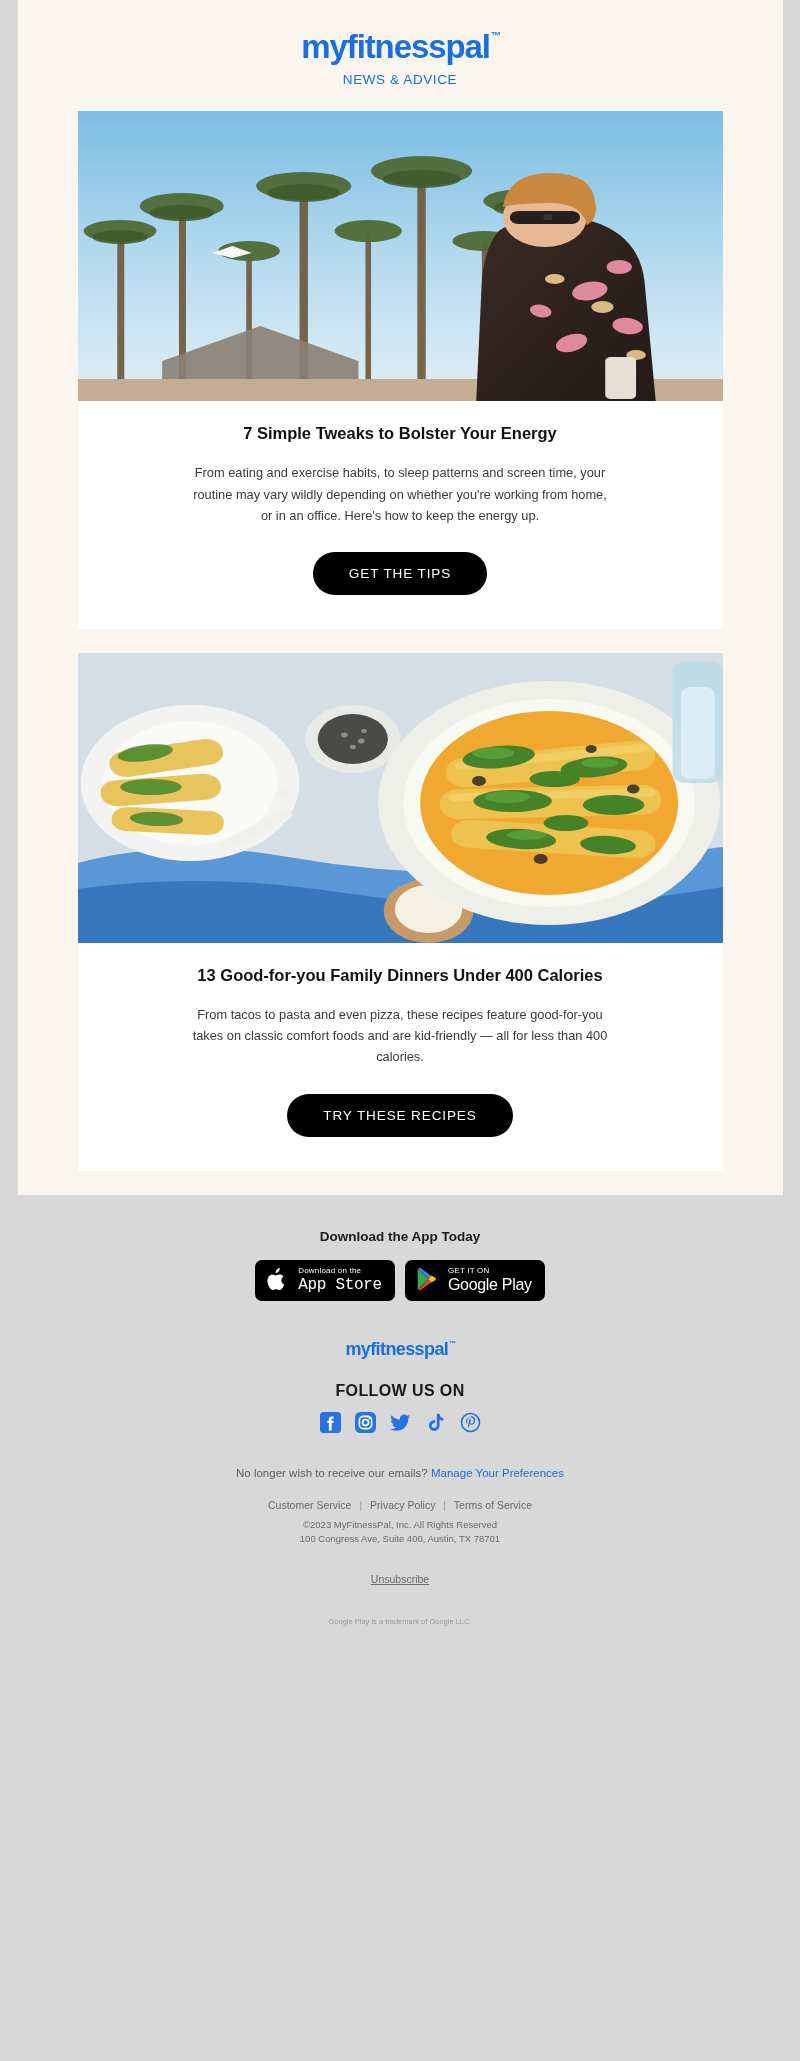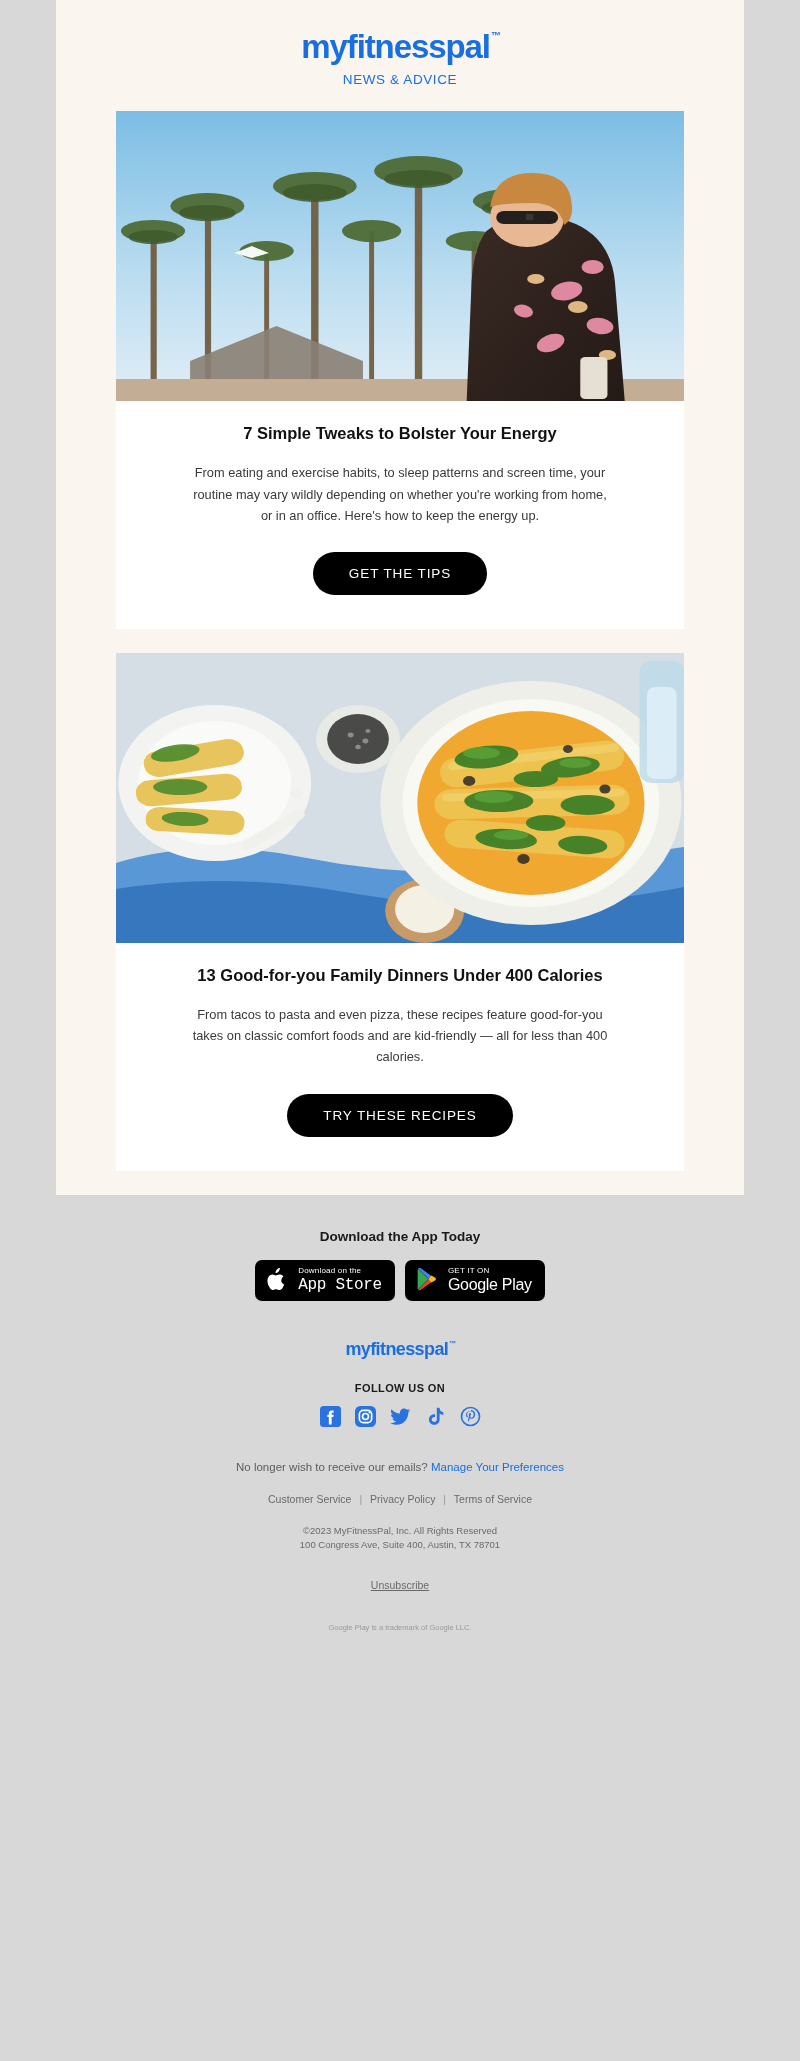--- a/index.html
+++ b/index.html
@@ -3,21 +3,21 @@
 <meta charset="utf-8">
 <style>
   * { box-sizing: border-box; margin: 0; padding: 0; }
   html, body {
     width: 800px;
     background: #d8d8d8;
     font-family: "Liberation Sans", sans-serif;
   }
   body { width: 800px; min-height: 2061px; }
 
-  .email-wrap { width: 688px; margin: 0 auto; background: #8b5cf6; }
+  .email-wrap { width: 765px; margin: 0 auto; background: #8b5cf6; }
 
   
   .cream { background: #faf6ef; padding: 0 60px; }
 
   .logo-block { text-align: center; padding-top: 28px; }
   .logo-mark {
     font-size: 33px; font-weight: bold; color: #1a6fe0;
     letter-spacing: -1.1px; display: inline-block; position: relative;
     font-family: "Liberation Sans", sans-serif;
   }
@@ -67,33 +67,33 @@
   .badge-small { font-size: 8px; display: block; letter-spacing: .2px; }
   .badge-big { font-size: 16px; display: block; margin-top: 2px; letter-spacing: -.3px; font-family: Liberation Mono, monospace; }
   .badge-big.gp { font-family: Liberation Sans, sans-serif; }
 
   .footer-logo {
     margin-top: 38px; font-size: 18px; font-weight: bold;
     color: #1a6fe0; letter-spacing: -.6px;
   }
   .footer-logo .logo-tm { font-size: 7px; top: 1px; }
 
-  .follow { margin-top: 22px; font-size: 11px; font-weight: bold; color: #1a1a1a; letter-spacing: .4px;}
+  .follow { margin-top: 22px; font-size: 16px; font-weight: bold; color: #1a1a1a; letter-spacing: .4px;}
 
   .socials { margin-top: 12px; display: flex; justify-content: center; gap: 14px; }
   .soc { width: 21px; height: 21px; cursor: pointer; display: block; }
 
   .pref { margin-top: 34px; font-size: 11.5px; color: #5d5d5d; }
   .pref a { color: #1a6fe0; font-weight: normal; text-decoration: none; }
 
   .links { margin-top: 20px; font-size: 10.5px; color: #6a6a6a; }
   .links a { color: #6a6a6a; text-decoration: none; }
   .links .sep { margin: 0 5px; color: #9a9a9a; }
 
-  .addr { margin-top: 19px; font-size: 9.5px; color: #6a6a6a; line-height: 1.55; }
+  .addr { margin-top: 7px; font-size: 9.5px; color: #6a6a6a; line-height: 1.55; }
 
   .unsub { margin-top: 26px; font-size: 10.5px; }
   .unsub a { color: #6a6a6a; text-decoration: underline; }
 
   .gptm { margin-top: 32px; font-size: 7.5px; color: #9a9a9a; }
 
   
   .hero-palms { background: linear-gradient(#8fc6e8 0%, #bfe0f2 48%, #dfeef7 72%, #cbb9a6 100%); }
   .hero-food  { background: linear-gradient(#d9e3ea 0%, #c8d6df 100%); }
 </style>

